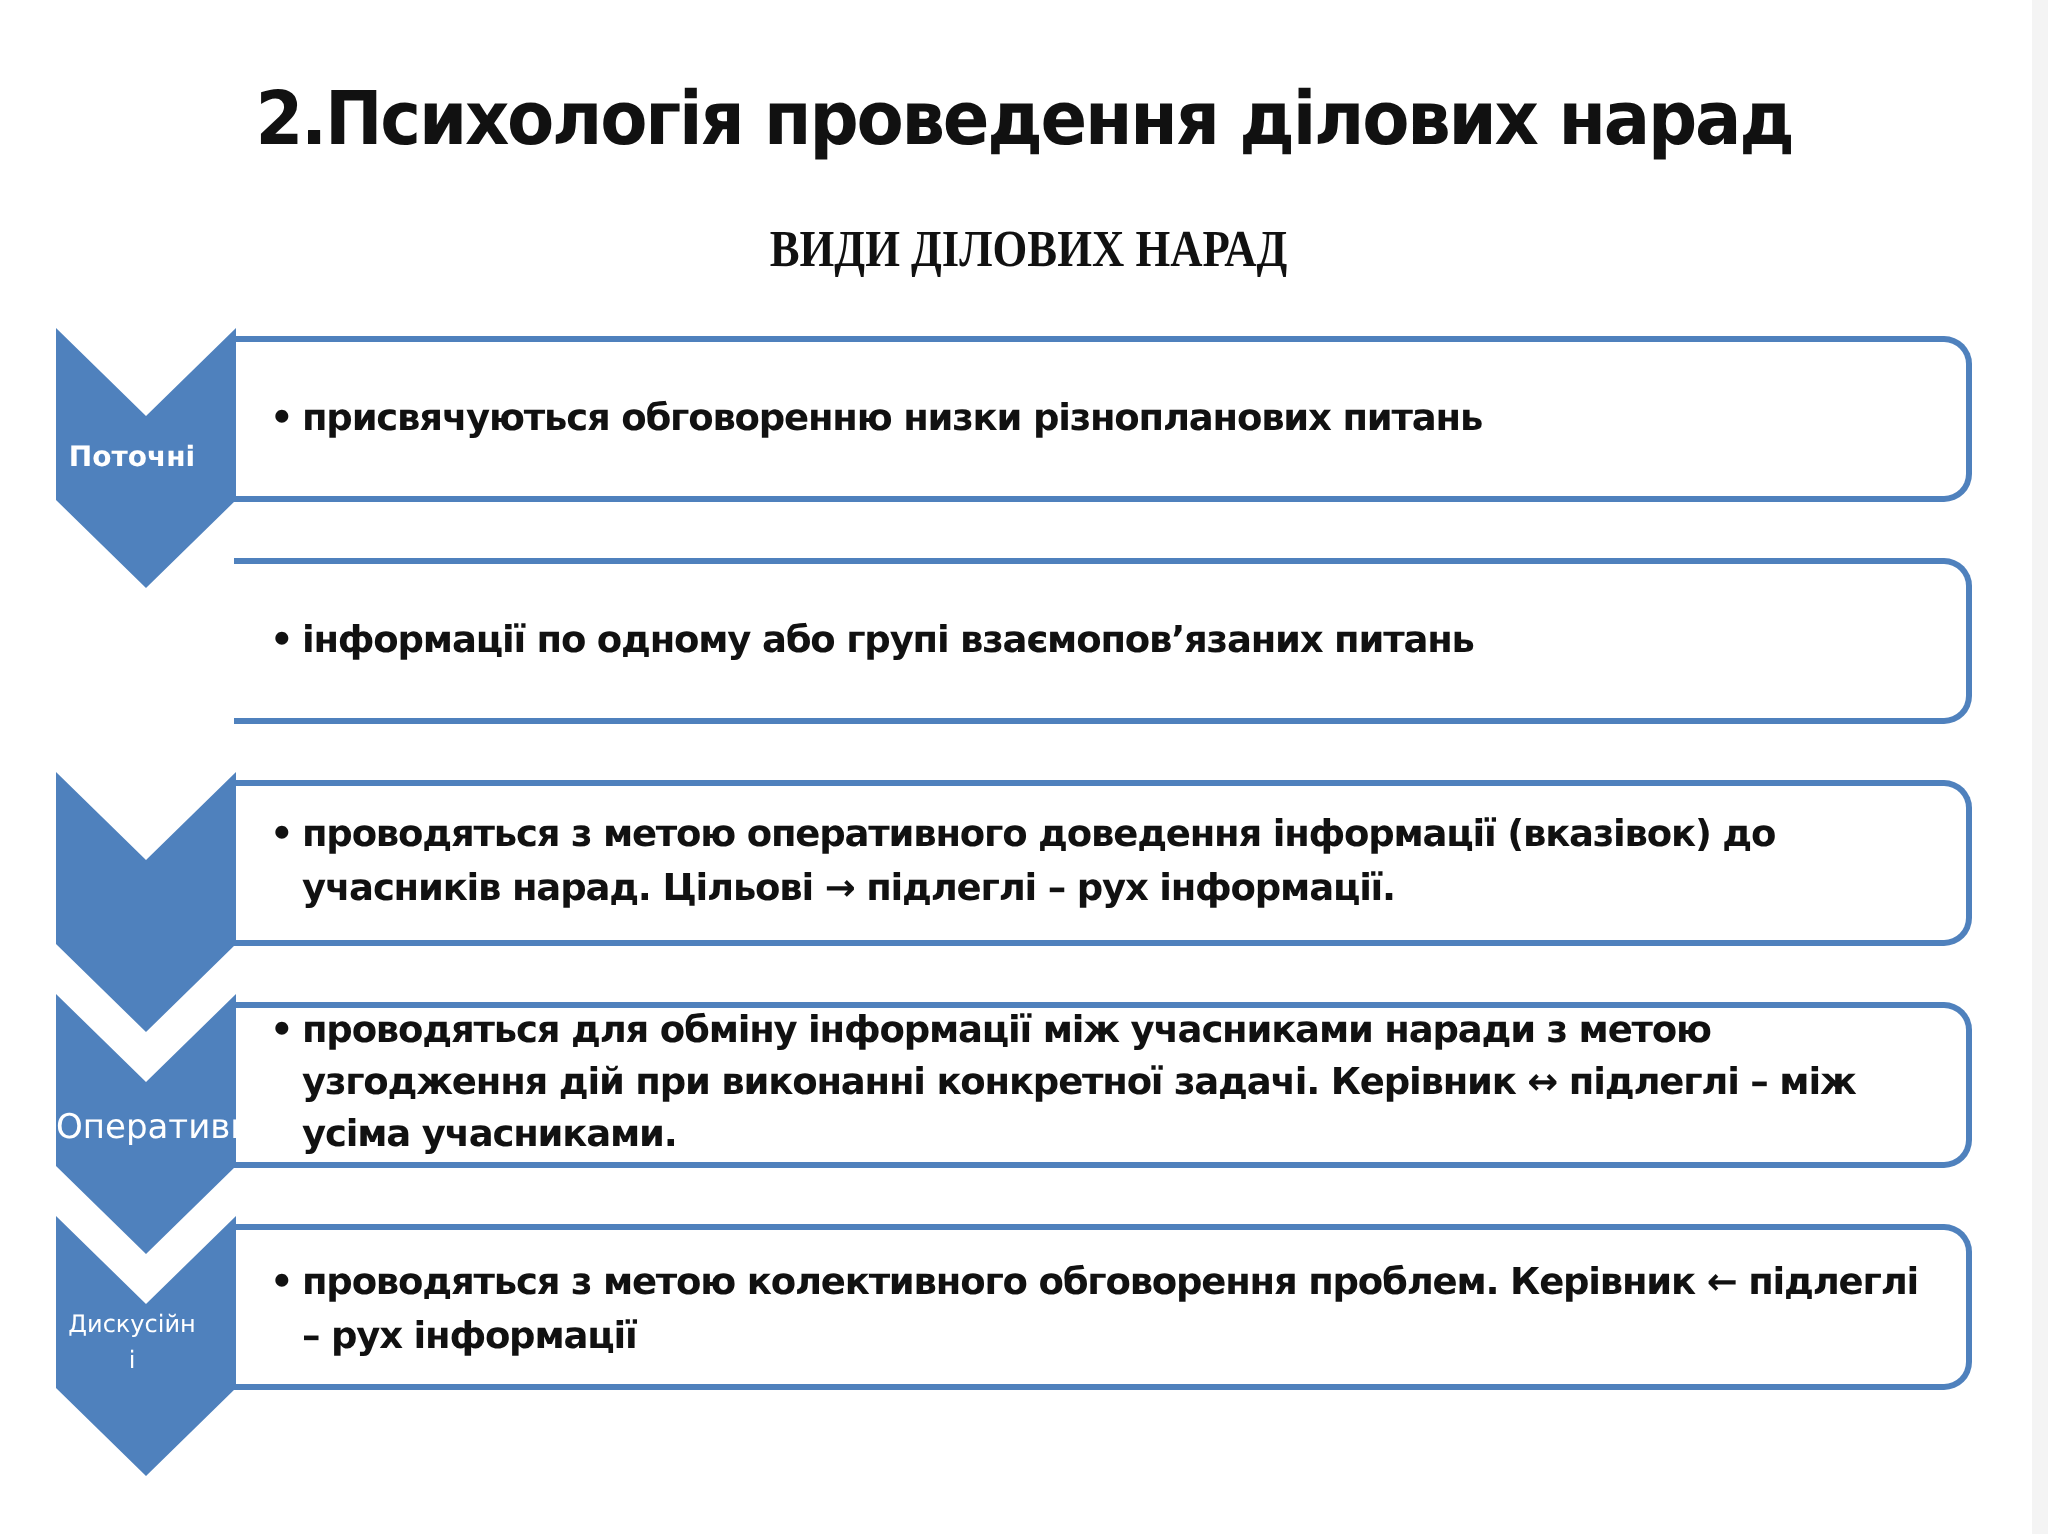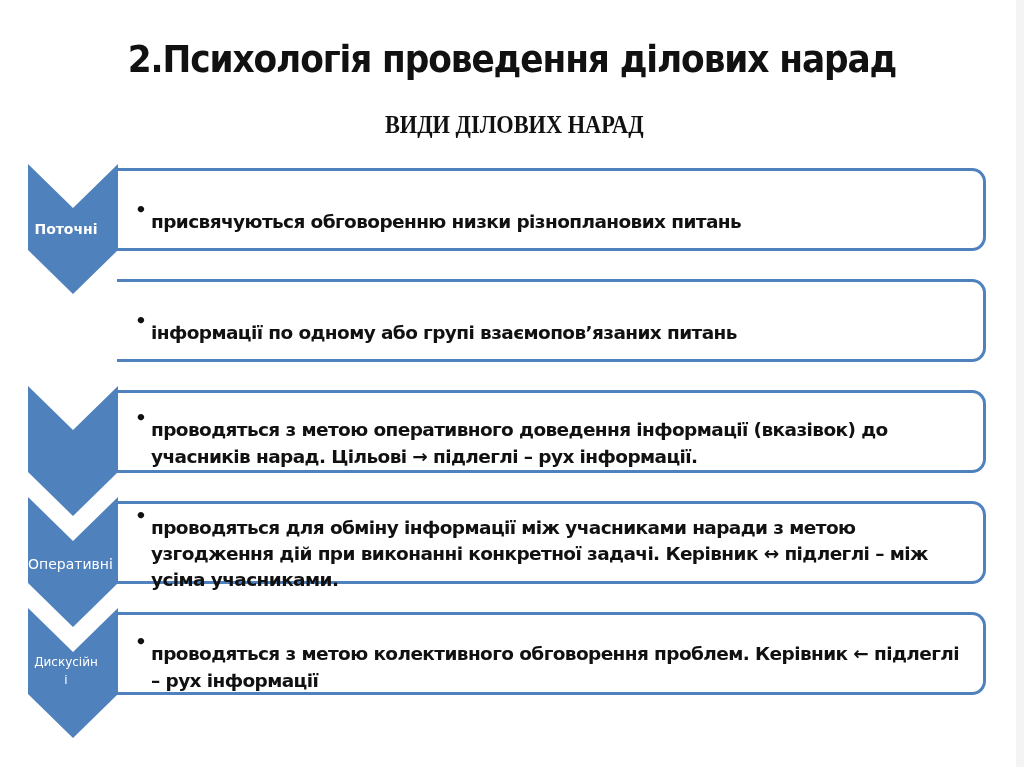--- a/index.html
+++ b/index.html
@@ -41,21 +41,21 @@
       border-radius: 0 14px 14px 0; background: #fff;
       box-sizing: content-box;
     }
     .box-text {
       position: absolute; left: 18px; right: 20px;
       font-family: "DejaVu Sans", sans-serif; font-weight: bold;
       font-size: 18.5px; line-height: 27px; color: #111;
       letter-spacing: -0.6px;
     }
     .bullet { position: absolute; left: 0; }
-    .btext { display: block; padding-left: 16px; margin-top: 12px; }
+    .btext { display: block; padding-left: 16px; }
   </style>
 </head>
 <body>
 
 <div class="right-strip"></div>
 
 <h1 class="title" style="margin:0;">2.Психологія проведення ділових нарад</h1>
 <h2 class="subtitle" style="margin:0;">ВИДИ ДІЛОВИХ НАРАД</h2>
 
 <div class="row" style="top:164px;">
@@ -100,21 +100,21 @@
   <div class="box">
     <div class="box-text" style="top:-1px; line-height:26px;">
       <span class="bullet">•</span>
       <span class="btext">проводяться для обміну інформації між учасниками наради з метою узгодження дій при виконанні конкретної задачі. Керівник ↔ підлеглі – між усіма учасниками.</span>
     </div>
   </div>
   <div class="chev">
     <svg width="90" height="130" viewBox="0 0 90 130">
         <polygon points="0,0 45,44 90,0 90,86 45,130 0,86" fill="#4f81bd"></polygon>
       </svg>
-    <div class="chev-label" style="top:58px; font-size:14px;">Оперативні</div>
+    <div class="chev-label" style="top:58px; font-size:17px;">Оперативні</div>
   </div>
 </div>
 
 <div class="row" style="top:608px;">
   <div class="box">
     <div class="box-text" style="top:13px;">
       <span class="bullet">•</span>
       <span class="btext">проводяться з метою колективного обговорення проблем. Керівник ← підлеглі – рух інформації</span>
     </div>
   </div>

